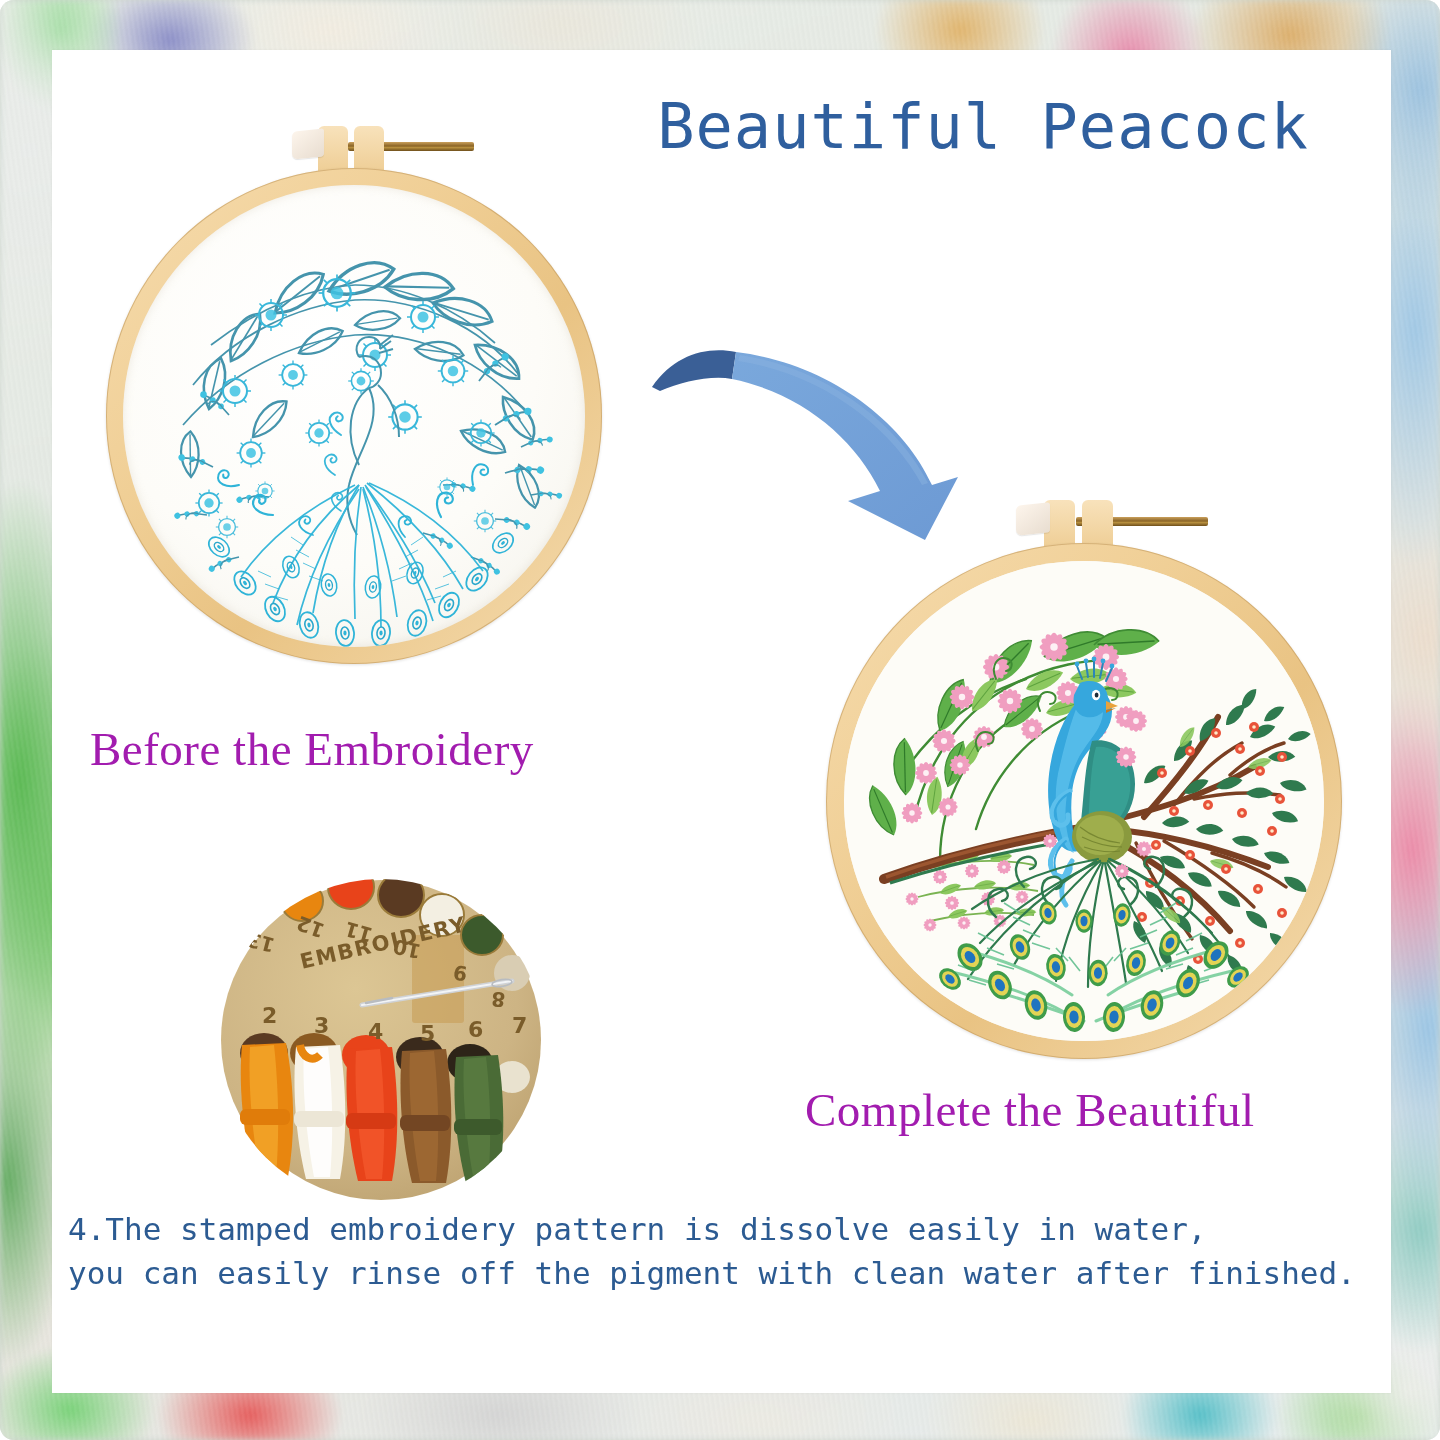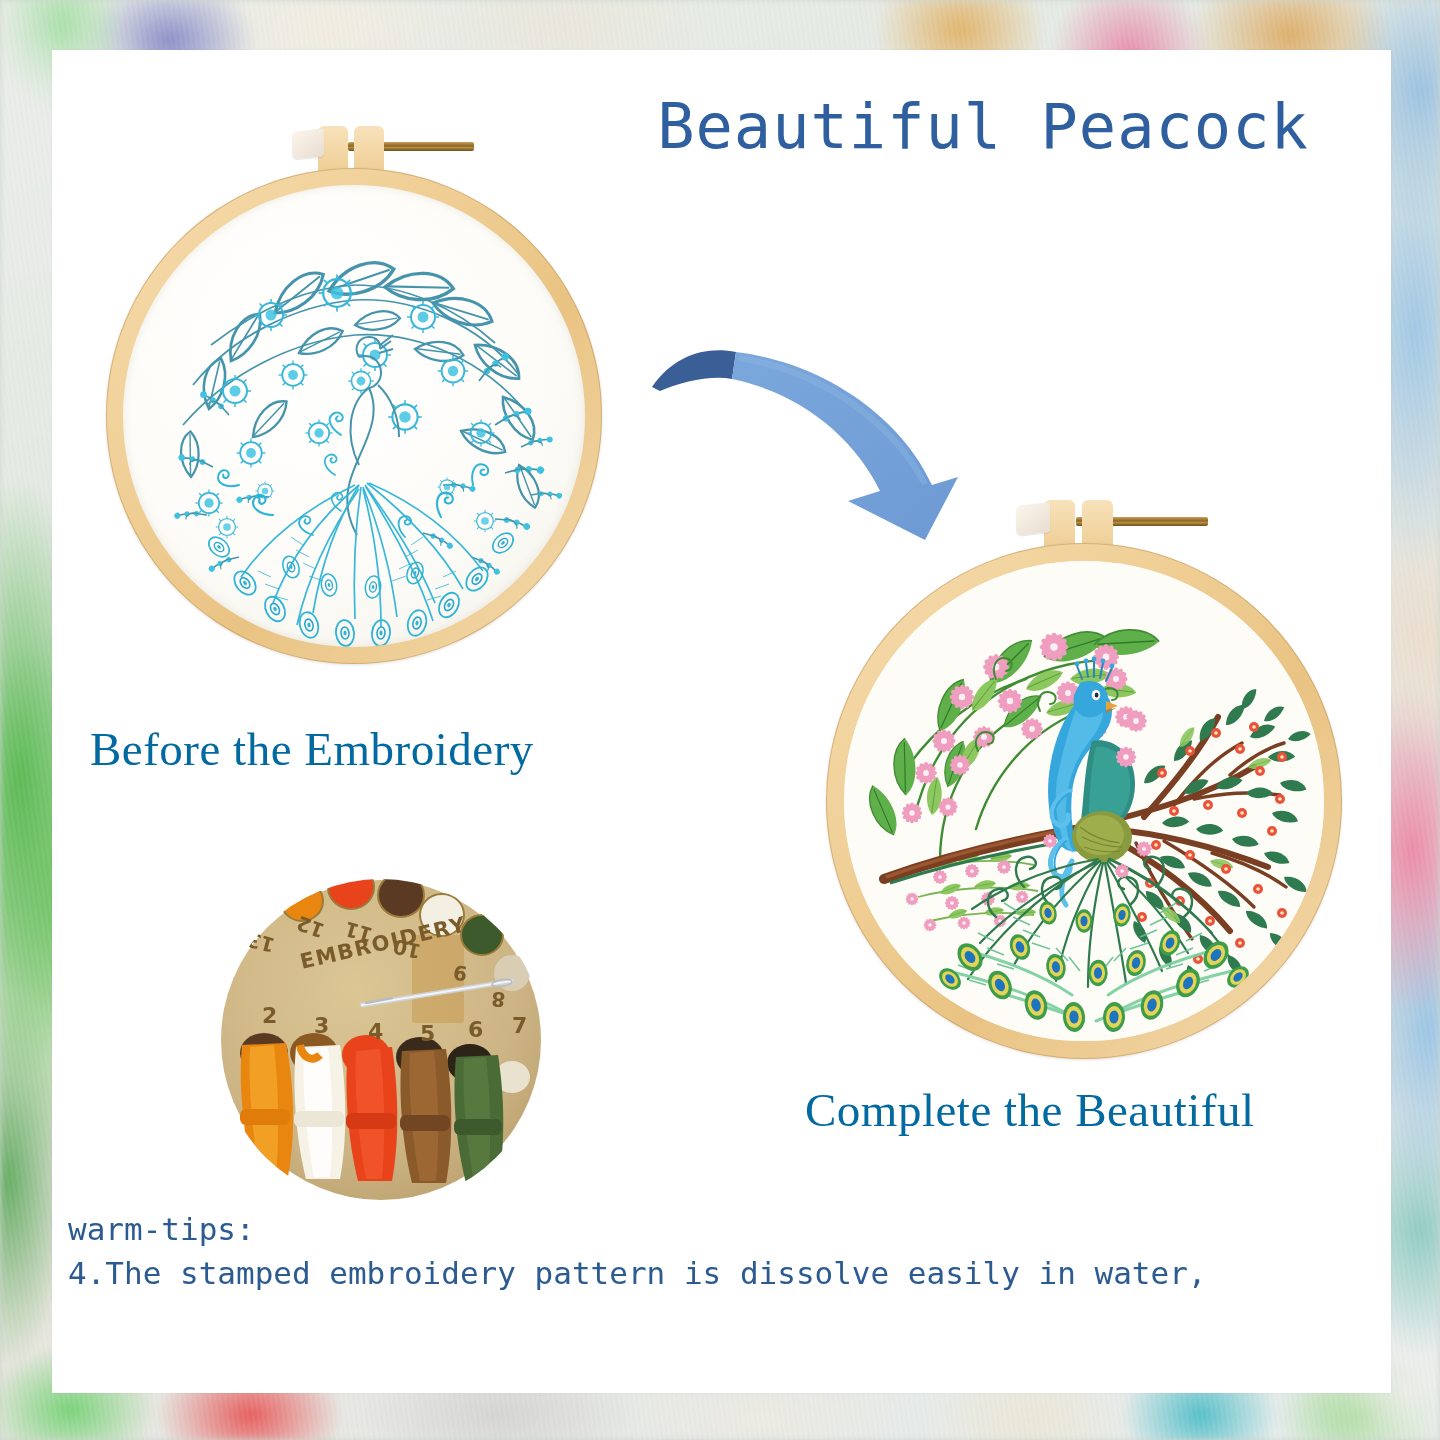--- a/index.html
+++ b/index.html
@@ -7,20 +7,21 @@
     width: 1440px; height: 1440px;
     overflow: hidden;
     font-family: "DejaVu Sans", sans-serif;
   }
 
   #stage {
     position: relative;
     width: 1440px; height: 1440px;
     overflow: hidden;
     background: #cfd8d0;
+    border-radius: 14px;
   }
 
   
   .bg-photo {
     position: absolute; inset: 0;
     background:
       radial-gradient(ellipse 190px 300px at 30px 150px, rgba(235,238,236,.95), rgba(235,238,236,0) 70%),
       radial-gradient(ellipse 120px 420px at 20px 780px, rgba(86,185,78,.95), rgba(86,185,78,0) 72%),
       radial-gradient(ellipse 150px 380px at 60px 900px, rgba(120,205,105,.85), rgba(120,205,105,0) 70%),
       radial-gradient(ellipse 90px 260px at 8px 1180px, rgba(70,160,70,.8), rgba(70,160,70,0) 72%),
@@ -77,21 +78,21 @@
     color: #2f5f9e;
     white-space: nowrap;
     line-height: 1;
   }
 
   
   .caption {
     position: absolute;
     font-family: "Liberation Serif", "DejaVu Serif", serif;
     font-size: 47px;
-    color: #0369a1;
+    color: #a21caf;
     white-space: nowrap;
     letter-spacing: .5px;
     text-shadow: 1px 1px 0 rgba(255,255,255,.85);
   }
   #caption-before { left: 90px; top: 722px; }
   #caption-complete { left: 805px; top: 1083px; }
 
   
   .hoop { position: absolute; }
   .hoop-ring {
@@ -826,17 +827,17 @@
           <path d="M146,128 L296,104" stroke="#cfd2d6" stroke-width="5" stroke-linecap="round"></path>
           <path d="M146,128 L296,104" stroke="#f2f4f6" stroke-width="2" stroke-linecap="round"></path>
           <path d="M150,126 L176,121" stroke="#b8bcc1" stroke-width="2.4" stroke-linecap="round"></path>
           <ellipse cx="286" cy="106" rx="10" ry="3.4" fill="none" stroke="#b8bcc1" stroke-width="1.6" transform="rotate(-9 286 106)"></ellipse>
         </g>
       </g>
     </svg>
   </div>
 
   <div class="tips">
-    <div>warm-tips:</div>
     <div>4.The stamped embroidery pattern is dissolve easily in water,</div>
+    <div>you can easily rinse off the pigment with clean water after finished.</div>
   </div>
 
 </div>
 
 </body></html>

